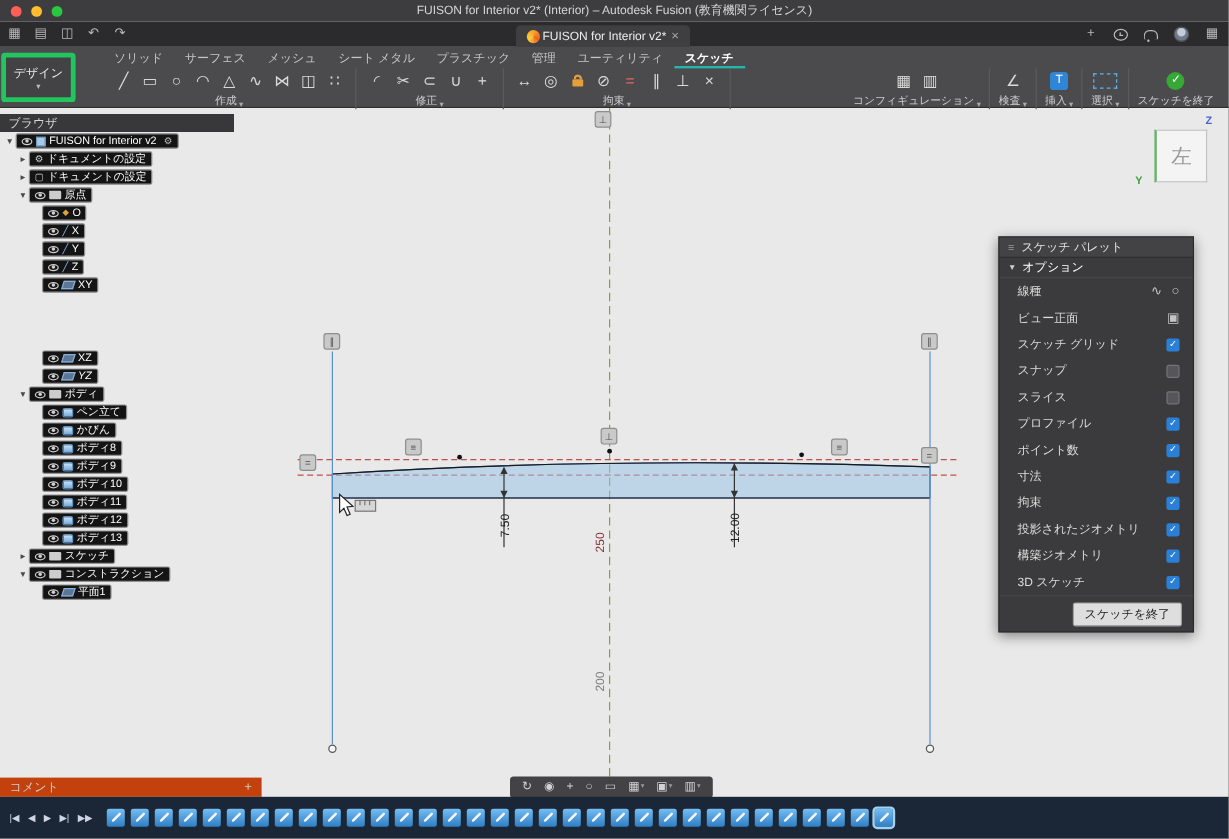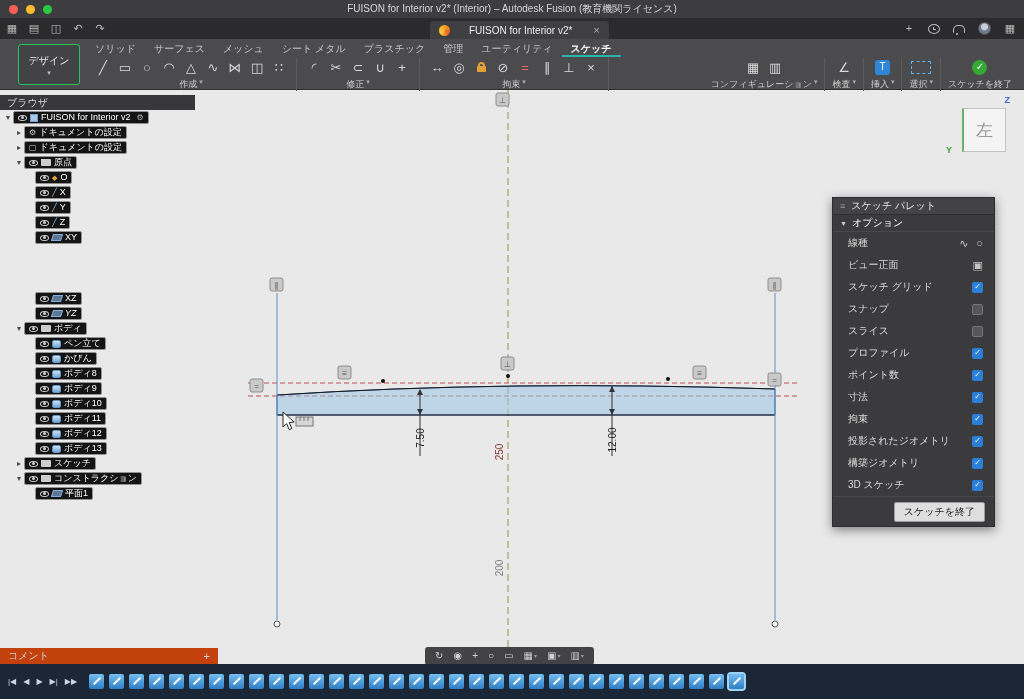--- a/index.html
+++ b/index.html
@@ -12,47 +12,47 @@
 .tb-title{color:#d6d6d6;font-size:10px;white-space:nowrap;}
 .traffic{position:absolute;left:9px;top:5px;display:flex;gap:8px;}
 .light{width:9px;height:9px;border-radius:50%;}
 .red{background:#ff5f57}.yellow{background:#febc2e}.green{background:#28c840}
 
 
 .appbar{position:absolute;top:18px;left:0;right:0;height:21px;background:#2b2b2d;z-index:39;}
 .ab-left{position:absolute;left:6px;top:0;height:21px;display:flex;align-items:center;gap:10px;}
 .ab-right{position:absolute;right:8px;top:0;height:21px;display:flex;align-items:center;gap:13px;}
 .gicon{color:#b8b8b8;font-size:11px;line-height:1;display:inline-flex;align-items:center;justify-content:center;min-width:12px;height:14px;}
-.doc-tab{position:absolute;left:430px;top:3px;height:18px;background:#3f3f42;border-radius:4px 4px 0 0;display:flex;align-items:center;gap:19px;padding:0 9px;}
+.doc-tab{position:absolute;left:430px;top:3px;height:18px;background:#3f3f42;border-radius:4px 4px 0 0;display:flex;align-items:center;gap:2px;padding:0 9px;}
 .fusion-logo{width:11px;height:11px;border-radius:50%;background:conic-gradient(#f8a427,#ef6023,#f8ce3a,#f8a427);}
 .doc-label{color:#ececec;font-size:10px;white-space:nowrap;}
 .doc-close{color:#aaa;font-size:11px;margin-left:2px;}
 .clockface{width:10px;height:10px;border:1px solid #bcbcbc;border-radius:50%;position:relative;}
 .clockface::after{content:"";position:absolute;left:4px;top:2px;width:1px;height:3px;background:#bcbcbc;}
 .clockface::before{content:"";position:absolute;left:4px;top:4px;width:3px;height:1px;background:#bcbcbc;}
 .bellshape{width:9px;height:8px;border:1px solid #bcbcbc;border-bottom:none;border-radius:5px 5px 1px 1px;position:relative;}
 .bellshape::after{content:"";position:absolute;left:2px;bottom:-2px;width:2px;height:2px;background:#bcbcbc;border-radius:50%;}
 .avatar{width:13px;height:13px;border-radius:50%;background:radial-gradient(circle at 50% 35%,#c6cdd8 0 3px,#6e7b8e 4px);border:1px solid #555;}
 
 
 .toolbar{position:absolute;top:39px;left:0;right:0;height:51px;background:#4b4b4d;border-bottom:1px solid #303030;z-index:38;}
-.workspace{position:absolute;left:18px;top:5px;width:62px;height:41px;background:#434345;border:1px solid #22c55e;border-radius:3px;display:flex;flex-direction:column;align-items:center;justify-content:center;gap:1px;}
+.workspace{position:absolute;left:1px;top:5px;width:62px;height:41px;background:#434345;border:4px solid #22c55e;border-radius:3px;display:flex;flex-direction:column;align-items:center;justify-content:center;gap:1px;}
 .ws-label{color:#ececec;font-size:10px;}
 .ws-caret{color:#bbb;font-size:7px;line-height:1;}
 .tabstrip{position:absolute;left:86px;top:1px;height:17px;display:flex;}
 .ttab{padding:2px 9px 1px;color:#c6c6c6;font-size:10px;white-space:nowrap;}
 .ttab.active{color:#fff;font-weight:bold;border-bottom:2px solid #27b5ab;}
 .toolgroups{position:absolute;left:86px;top:18px;display:flex;align-items:flex-start;}
 .toolbar-right{position:absolute;right:5px;top:18px;display:flex;align-items:flex-start;}
 .tgroup{display:flex;flex-direction:column;align-items:center;padding:0 7px;border-right:1px solid #5b5b5d;}
 .toolbar-right .tgroup:last-child{border-right:none;}
 .ticons{display:flex;align-items:center;gap:2px;height:20px;}
 .ticon{min-width:20px;height:20px;display:inline-flex;align-items:center;justify-content:center;color:#d9d9d9;font-size:13px;line-height:1;}
 .ticon.badge{min-width:15px;height:15px;font-size:10px;border-radius:3px;margin:0 3px;}
-.glabel{color:#cfcfcf;font-size:9px;white-space:nowrap;display:flex;gap:2px;align-items:flex-start;margin-top:1px;}
+.glabel{color:#cfcfcf;font-size:9px;white-space:nowrap;display:flex;gap:2px;align-items:flex-end;margin-top:1px;}
 .glabel .caret{font-size:7px;color:#aaa;}
 .lockwrap{display:inline-flex;flex-direction:column;align-items:center;justify-content:center;}
 .lock-shackle{width:7px;height:4px;border:2px solid #e49f3b;border-bottom:none;border-radius:4px 4px 0 0;}
 .lock-body{width:9px;height:6px;background:#e49f3b;border-radius:1px;}
 .selbox{width:13px;height:13px;border:1px dashed #5fb2f0;}
 
 
 .sketch-svg{position:absolute;left:0;top:90px;z-index:1;}
 
 

